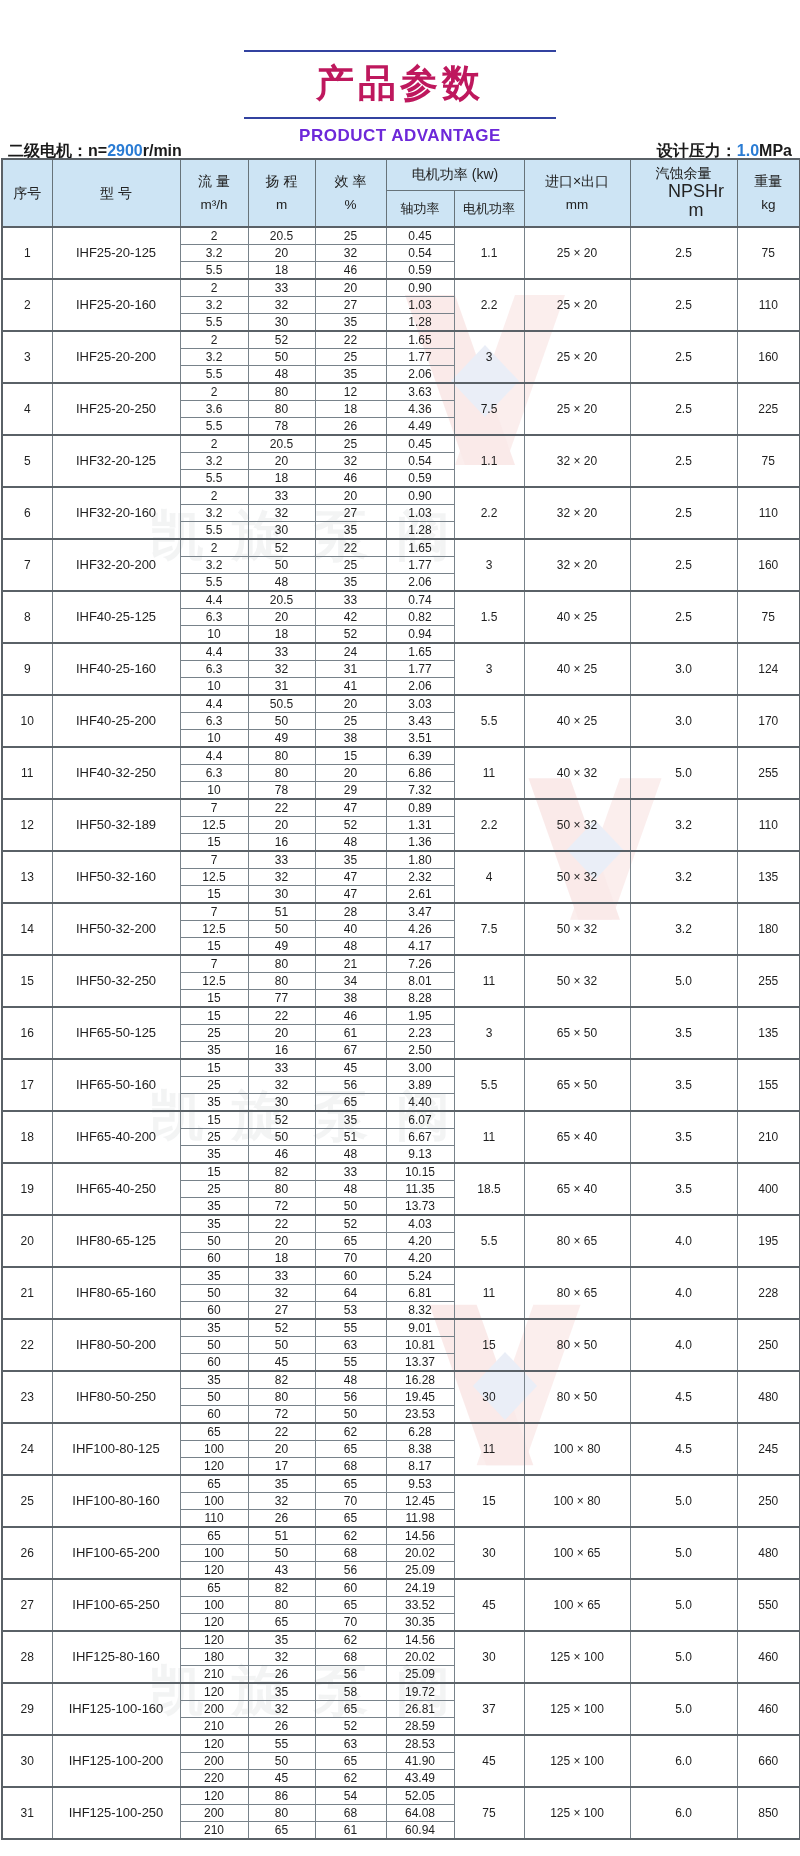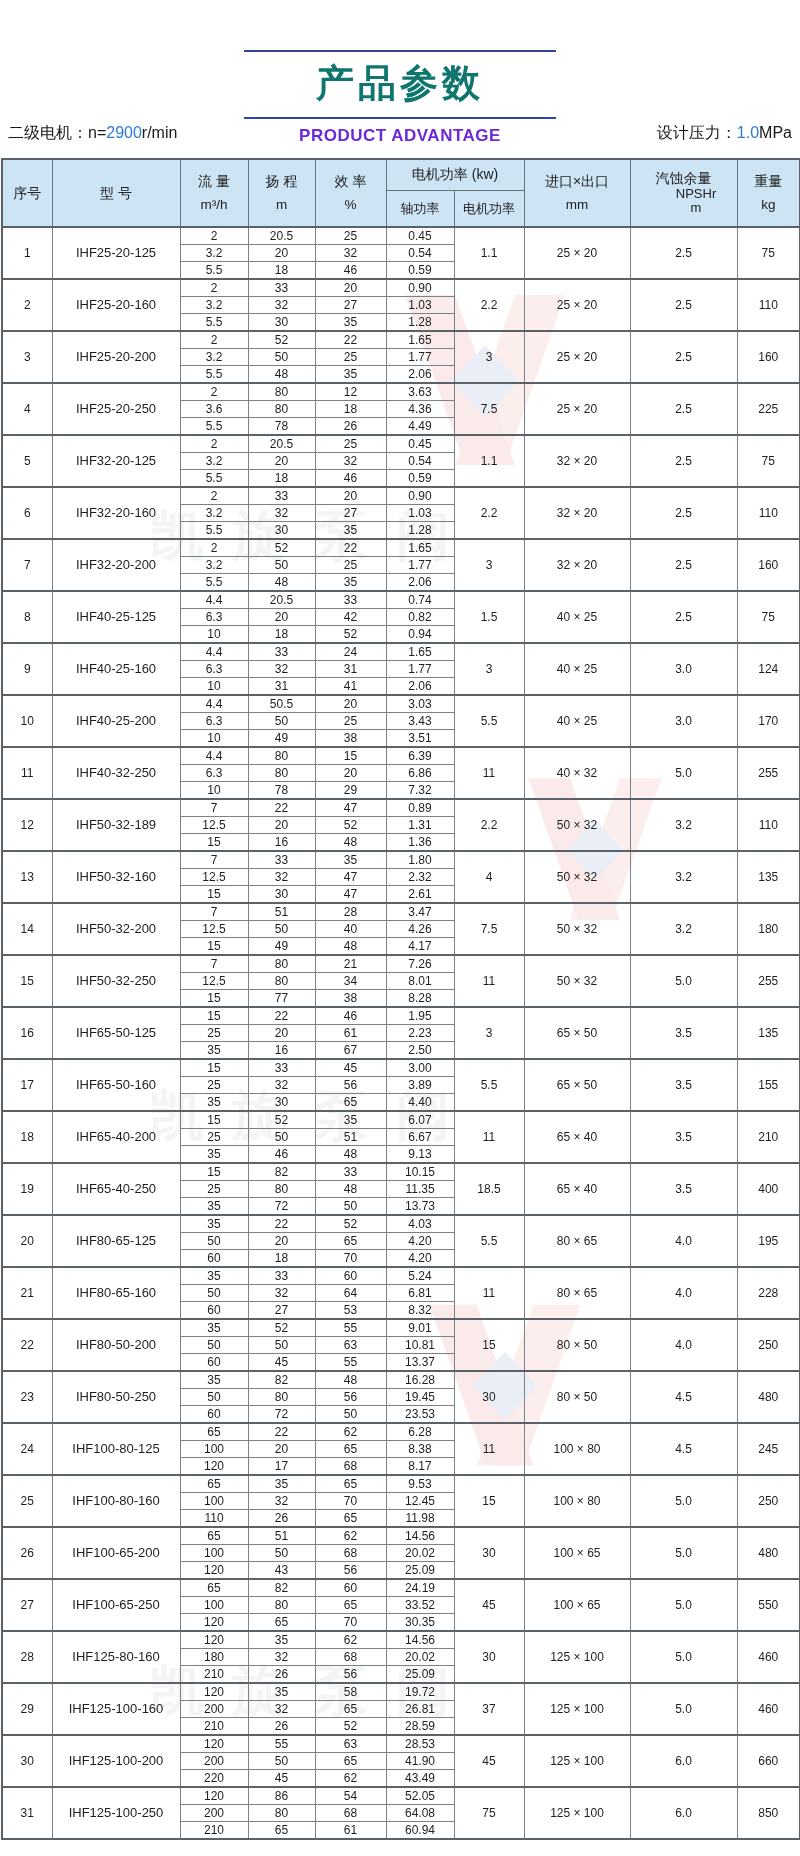--- a/index.html
+++ b/index.html
@@ -3,41 +3,41 @@
 <meta charset="utf-8">
 <style>
   html,body{margin:0;padding:0;}
   body{
     width:800px;height:1856px;background:#ffffff;position:relative;overflow:hidden;
     font-family:"Liberation Sans","DejaVu Sans",sans-serif;
   }
   
   .title-wrap{position:absolute;top:50px;left:50%;transform:translateX(-50%);width:312px;text-align:center;}
   .title-line{border:none;border-top:2px solid #3242a0;margin:0;}
-  .page-title{font-size:38px;font-weight:bold;color:#0f766e;margin:6px 0 8px 0;letter-spacing:4px;}
+  .page-title{font-size:38px;font-weight:bold;color:#be185d;margin:6px 0 8px 0;letter-spacing:4px;}
   .page-subtitle{font-size:17px;font-weight:bold;color:#6d28d9;margin-top:7px;letter-spacing:0.5px;}
   
-  .notes{position:absolute;top:123px;left:0;width:100%;box-sizing:border-box;
+  .notes{position:absolute;top:141px;left:0;width:100%;box-sizing:border-box;
          display:flex;justify-content:space-between;padding:0 8px;
-         font-size:16px;color:#1a1a1a;font-weight:normal;}
+         font-size:16px;color:#1a1a1a;font-weight:bold;}
   .hl-blue{color:#2a7cd4;}
   
   .wm{position:absolute;opacity:0.10;pointer-events:none;}
   .wm-text{font-size:54px;font-weight:bold;color:#8e979e;letter-spacing:28px;white-space:nowrap;}
   
   .spec-table{position:absolute;top:158px;left:1px;width:798px;
               border-collapse:collapse;table-layout:fixed;
               border:2px solid #5a6167;}
   .spec-table th{background:#cde4f4;border:1px solid #67737a;font-weight:normal;color:#222;
                  text-align:center;vertical-align:middle;padding:1px 0;}
   .group-head-row th{height:28px;font-size:14px;}
   .unit-head-row th{height:33px;font-size:13px;margin-top:14px;}
   .h-label{font-size:14px;line-height:1.2;}
   .h-unit{font-size:13.5px;margin-top:9px;line-height:1.1;}
-  .npsh-head .h-unit{margin-top:0;font-size:13px;padding-left:25px;}
+  .npsh-head .h-unit{margin-top:0;font-size:18px;padding-left:25px;}
   .spec-table td{border:1px solid #78828a;font-size:12px;color:#1e1e1e;text-align:center;
                  height:16px;line-height:16px;padding:0;overflow:hidden;white-space:nowrap;}
   .spec-table tr.group-start td{border-top:2px solid #5a6167;}
   td.model-cell{font-size:13px;}
 </style>
 </head>
 <body>
 
 <div class="wm" style="top:285px;left:395px;">
   <svg width="180" height="190" viewBox="0 0 90 95">

